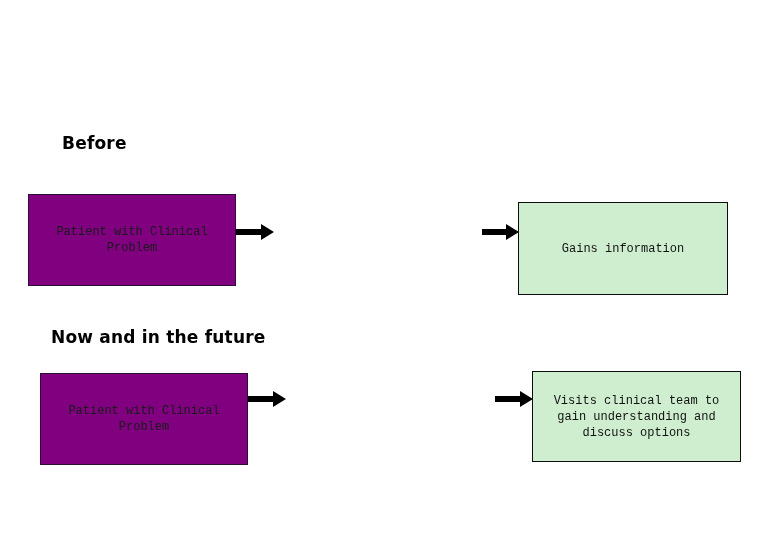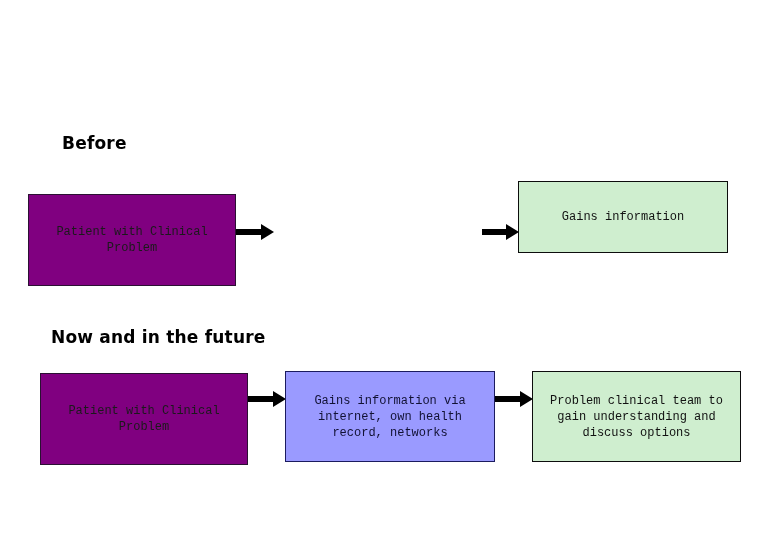--- a/index.html
+++ b/index.html
@@ -49,21 +49,21 @@
   }
   .node .node-label { display: block; width: 100%; }
 
   .node-purple { background: #800080; border-color: #2b1033; color: #1a1a1a; }
   .node-blue   { background: #9a9aff; border-color: #1b1b5e; color: #111133; }
   .node-green  { background: #cfeecf; border-color: #0d0d0d; color: #111111; }
 
   
   #node-r1-patient { left: 28px;  top: 178px; width: 208px; height: 92px; }
   #node-r1-visit   { left: 273px; top: 178px; width: 209px; height: 92px; }
-  #node-r1-gains   { left: 518px; top: 165px; width: 210px; height: 72px; }
+  #node-r1-gains   { left: 518px; top: 186px; width: 210px; height: 93px; }
 
   
   #node-r2-patient { left: 40px;  top: 357px; width: 208px; height: 92px; }
   #node-r2-gains   { left: 285px; top: 355px; width: 210px; height: 91px; }
   #node-r2-visits  { left: 532px; top: 355px; width: 209px; height: 91px; }
 
   .arrow {
     position: absolute;
     height: 20px;
     overflow: visible;
@@ -108,27 +108,24 @@
   <div class="node node-purple" id="node-r2-patient">
     <span class="node-label">Patient with Clinical Problem</span>
   </div>
 
   <div class="arrow" id="arrow-r2-1">
     <svg width="39" height="20" viewBox="0 0 39 20" xmlns="http://www.w3.org/2000/svg">
       <path d="M0 7 L25 7 L25 2 L38 10 L25 18 L25 13 L0 13 Z" fill="#000000"></path>
     </svg>
   </div>
 
-  <div class="node node-blue" id="node-r2-gains">
-    <span class="node-label">Gains information via internet, own health record, networks</span>
-  </div>
 
   <div class="arrow" id="arrow-r2-2">
     <svg width="39" height="20" viewBox="0 0 39 20" xmlns="http://www.w3.org/2000/svg">
       <path d="M0 7 L25 7 L25 2 L38 10 L25 18 L25 13 L0 13 Z" fill="#000000"></path>
     </svg>
   </div>
 
   <div class="node node-green" id="node-r2-visits">
-    <span class="node-label">Problem clinical team to gain understanding and discuss options</span>
+    <span class="node-label">Visits clinical team to gain understanding and discuss options</span>
   </div>
 
 </div>
 
 </body></html>

